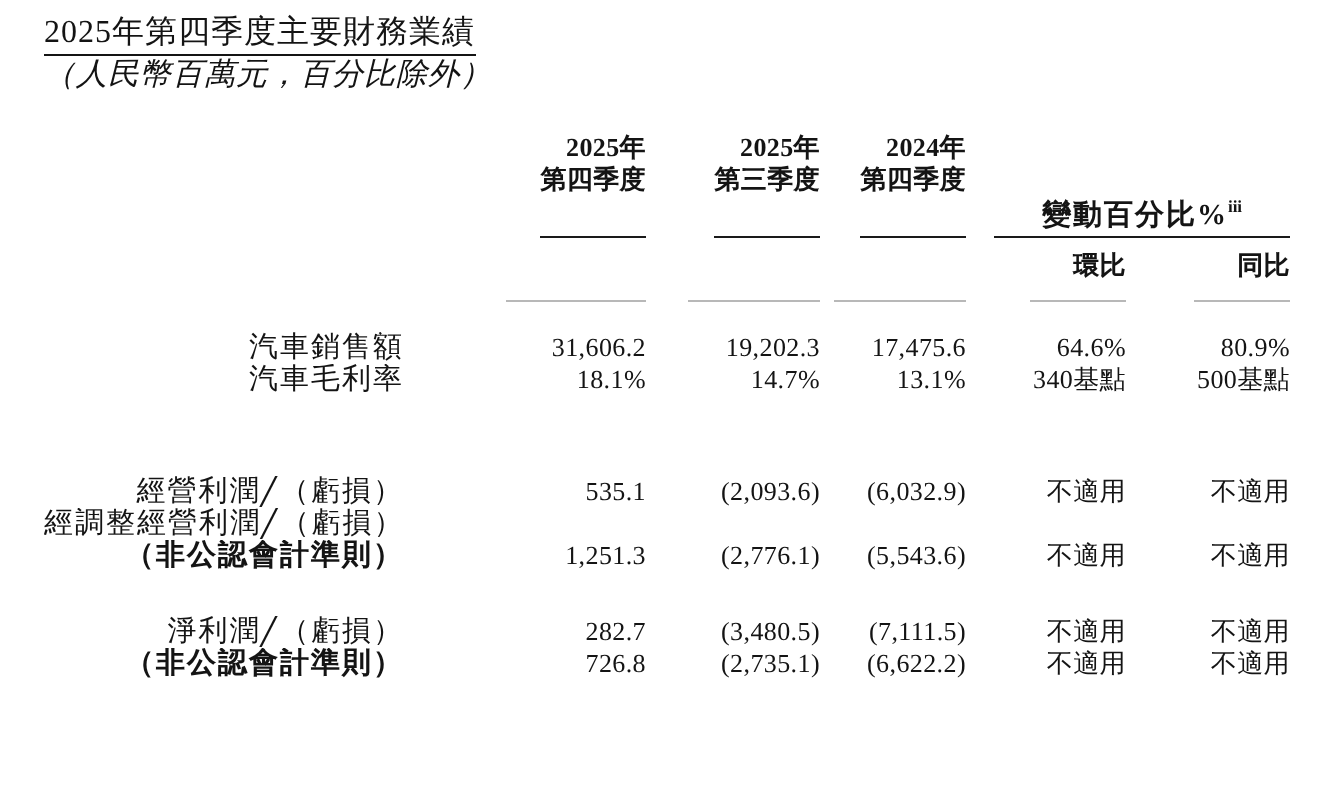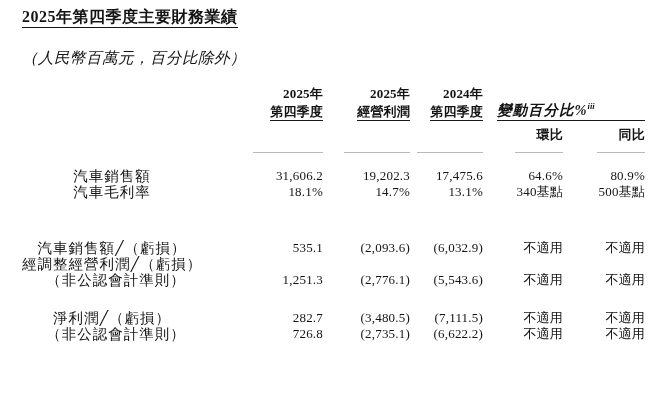--- a/index.html
+++ b/index.html
@@ -3,51 +3,51 @@
 <meta charset="utf-8">
 <style>
   html,body { margin:0; padding:0; }
   body {
     width:660px; height:405px; background:#ffffff; overflow:hidden;
     font-family:"Liberation Serif","DejaVu Serif",serif; color:#141414;
   }
   .page { padding:8px 15px 0 22px; }
 
   .title {
-    display:inline-block; font-size:16px; font-weight:bold; letter-spacing:0.5px;
+    display:inline-block; font-size:16px; font-weight:normal; letter-spacing:0.5px;
     border-bottom:1.5px solid #141414; padding-bottom:1px; line-height:18px;
   }
   .subtitle {
     font-size:15.5px; font-style:italic; letter-spacing:0.5px;
-    margin-top:20px; line-height:19px;
+    margin-top:0; line-height:19px;
   }
 
   table.fin {
     border-collapse:collapse; table-layout:fixed; width:623px;
     margin-top:19px; font-size:14.5px;
   }
   td { padding:0; vertical-align:bottom; overflow:hidden; white-space:nowrap; }
 
   
   col.c-label { width:180px; }
   col.c-q1 { width:121px; }
   col.c-q2 { width:87px; }
   col.c-q3 { width:73px; }
   col.c-ch1 { width:80px; }
   col.c-ch2 { width:82px; }
 
   .h { font-weight:bold; letter-spacing:1px; }
   .num { text-align:right; font-size:13px; letter-spacing:0.2px; }
-  .lbl { text-align:center; letter-spacing:1px; }
-  .lbl.indent { padding-left:8px; }
+  .lbl { text-align:right; letter-spacing:1px; }
+  .lbl.indent { padding-left:8px;font-weight:bold; }
 
   tr.h1 td { height:16px; line-height:16px; }
   tr.h2 td { height:19px; line-height:16px; }
-  tr.h2 .uline { display:inline-block; border-bottom:1.2px solid #1a1a1a; padding-bottom:0; }
-  .grp-wrap { border-bottom:1.2px solid #1a1a1a; padding-bottom:2px; margin-left:14px; text-align:left;font-style:italic; }
+  tr.h2 .uline { display:inline-block; border-bottom:1.2px solid #1a1a1a; padding-bottom:20px; }
+  .grp-wrap { border-bottom:1.2px solid #1a1a1a; padding-bottom:2px; margin-left:14px; text-align:center; }
   sup.fn { font-size:8.5px; letter-spacing:0; vertical-align:super; line-height:0; }
 
   tr.h3 td { height:21px; line-height:15px; }
   tr.rules td { height:11px; }
   .rule { display:inline-block; border-top:1px solid #b8b8b8; height:1px; }
   .rule.w-q { width:70px; }
   .rule.w-q2 { width:66px; }
   .rule.w-c { width:48px; }
 
   tr.data td { height:16px; line-height:16px; }
@@ -79,21 +79,21 @@
       <td class="lbl"></td>
       <td class="num h">2025年</td>
       <td class="num h">2025年</td>
       <td class="num h">2024年</td>
       <td colspan="2"></td>
     </tr>
 
     <tr class="h2">
       <td class="lbl"></td>
       <td class="num h"><span class="uline">第四季度</span></td>
-      <td class="num h"><span class="uline">經營利潤</span></td>
+      <td class="num h"><span class="uline">第三季度</span></td>
       <td class="num h"><span class="uline">第四季度</span></td>
       <td colspan="2">
         <div class="grp-wrap h"><span>變動百分比%</span><sup class="fn">iii</sup></div>
       </td>
     </tr>
 
     <tr class="h3">
       <td></td>
       <td></td>
       <td></td>
@@ -135,21 +135,21 @@
     <tr class="sp-b">
           <td colspan="6"></td>
         </tr>
 
 
     <tr class="sp-c">
           <td colspan="6"></td>
         </tr>
 
     <tr class="data">
-      <td class="lbl">汽車銷售額╱（虧損）</td>
+      <td class="lbl">經營利潤╱（虧損）</td>
       <td class="num">535.1</td>
       <td class="num">(2,093.6)</td>
       <td class="num">(6,032.9)</td>
       <td class="num">不適用</td>
       <td class="num">不適用</td>
     </tr>
     <tr class="data">
       <td class="lbl">經調整經營利潤╱（虧損）</td>
       <td></td>
       <td></td>

